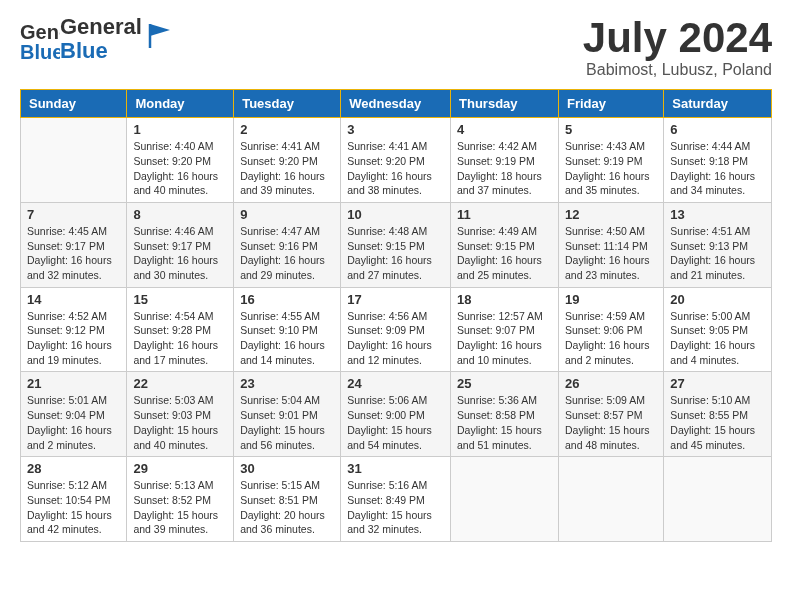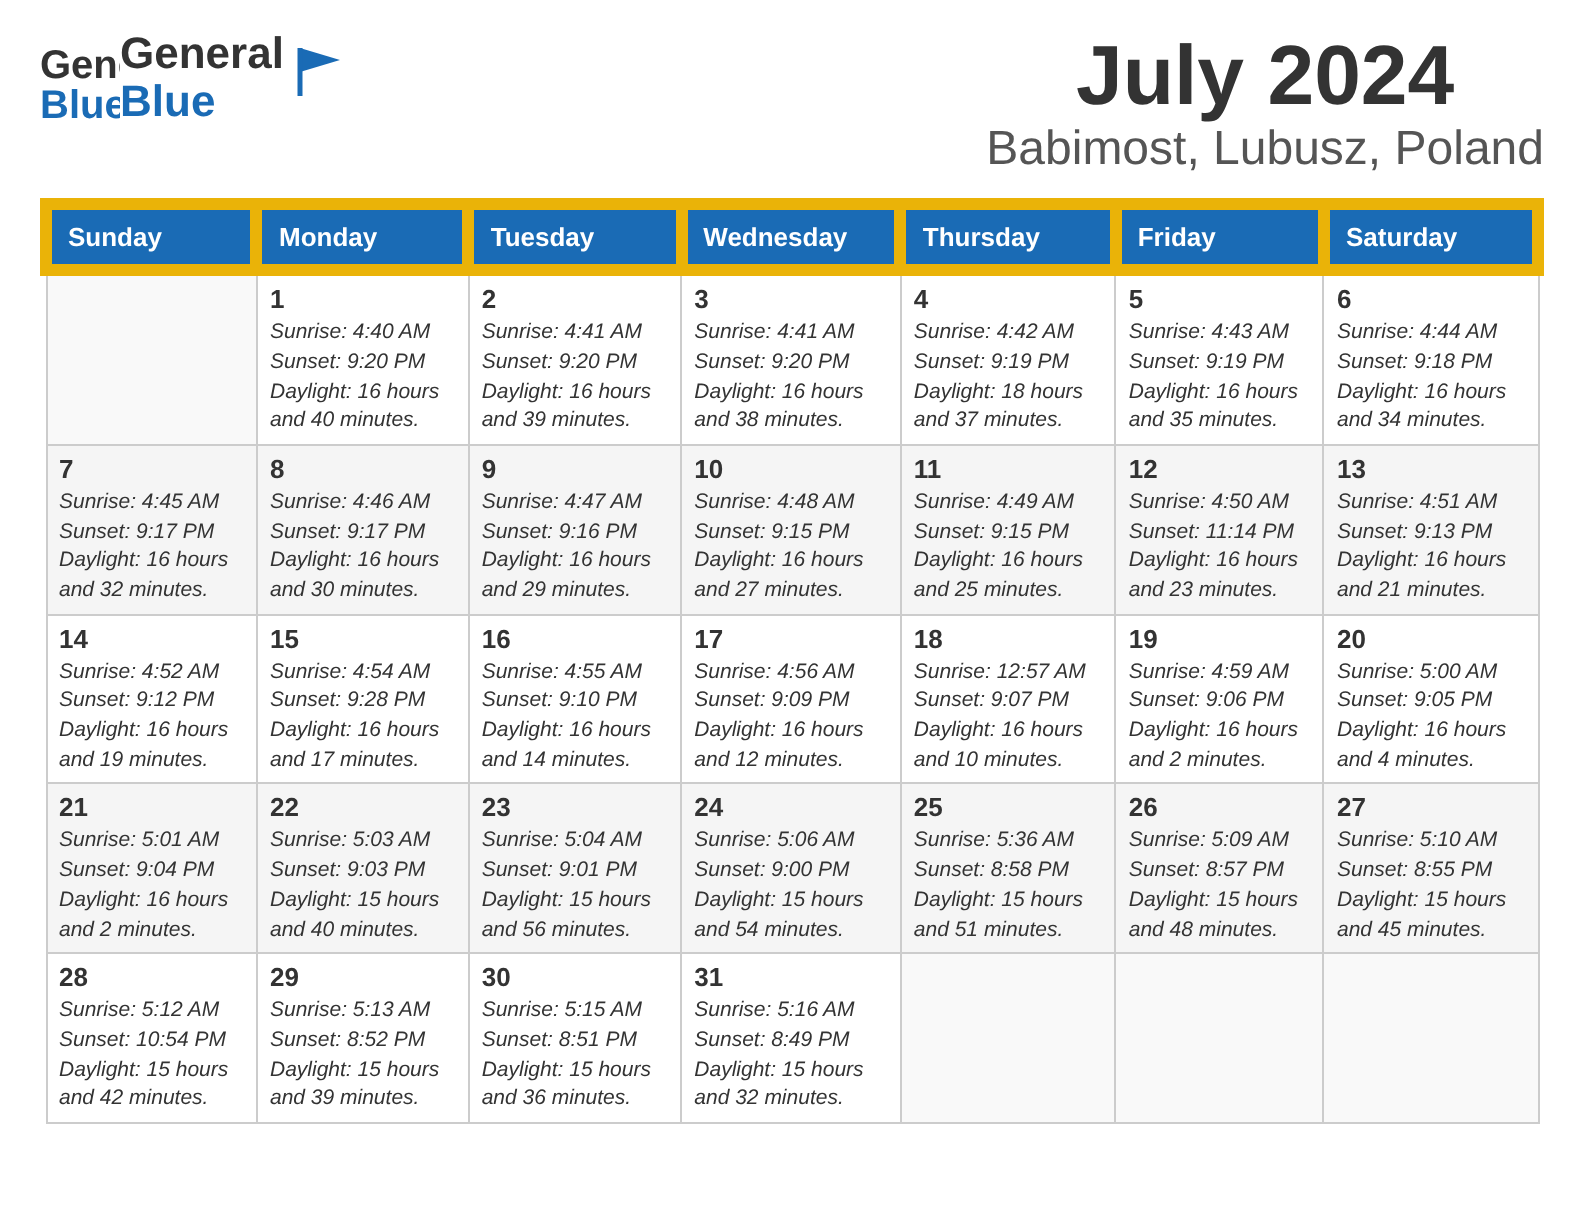--- a/index.html
+++ b/index.html
@@ -1,26 +1,26 @@
 <!DOCTYPE html>
 <html><head>
   <meta charset="utf-8">
   <style>
     * { box-sizing: border-box; margin: 0; padding: 0; }
     body { font-family: Arial, sans-serif; background: #fff; width: 792px; min-height: 612px; }
     .container { width: 792px; padding: 15px 20px; }
     .header { display: flex; justify-content: space-between; align-items: flex-start; margin-bottom: 10px; }
-    .title-section { text-align: center; }
+    .title-section { text-align: right; }
     .month-year { font-size: 42px; font-weight: bold; color: #333; line-height: 1.1; }
-    .location { font-size: 24px; color: #555; }
+    .location { font-size: 16px; color: #555; }
     .calendar { width: 100%; border-collapse: collapse; }
-    .calendar th { background: #1a6bb5; color: #fff; text-align: left; padding: 6px 8px; font-size: 13px; border: 6px solid #eab308; }
+    .calendar th { background: #1a6bb5; color: #fff; text-align: left; padding: 6px 8px; font-size: 13px; border: 1px solid #eab308; }
     .calendar td { border: 1px solid #ccc; vertical-align: top; padding: 4px 6px; font-size: 11px; color: #333; width: 113px; min-height: 80px; }
     .day-num { font-size: 13px; font-weight: bold; display: block; margin-bottom: 2px; }
-    .day-info { font-size: 10.5px; line-height: 1.4; color: #333; font-style: italic; }
+    .day-info { font-size: 10.5px; line-height: 1.4; color: #333; }
     .empty-cell { background: #f9f9f9; }
     .calendar tr:nth-child(even) td { background: #f5f5f5; }
     .calendar tr:nth-child(odd) td { background: #fff; }
     .calendar thead tr th { background: #1a6bb5; }
     .logo-svg { display: flex; align-items: center; }
   </style>
 </head>
 <body>
 
 <div class="container">
@@ -298,21 +298,21 @@
           <span>Sunrise: 5:13 AM</span><br>
           <span>Sunset: 8:52 PM</span><br>
           <span>Daylight: 15 hours and 39 minutes.</span>
         </div>
       </td>
           <td>
         <span class="day-num">30</span>
         <div class="day-info">
           <span>Sunrise: 5:15 AM</span><br>
           <span>Sunset: 8:51 PM</span><br>
-          <span>Daylight: 15 hours and 36 minutes.</span>
+          <span>Daylight: 20 hours and 36 minutes.</span>
         </div>
       </td>
           <td>
         <span class="day-num">31</span>
         <div class="day-info">
           <span>Sunrise: 5:16 AM</span><br>
           <span>Sunset: 8:49 PM</span><br>
           <span>Daylight: 15 hours and 32 minutes.</span>
         </div>
       </td>

